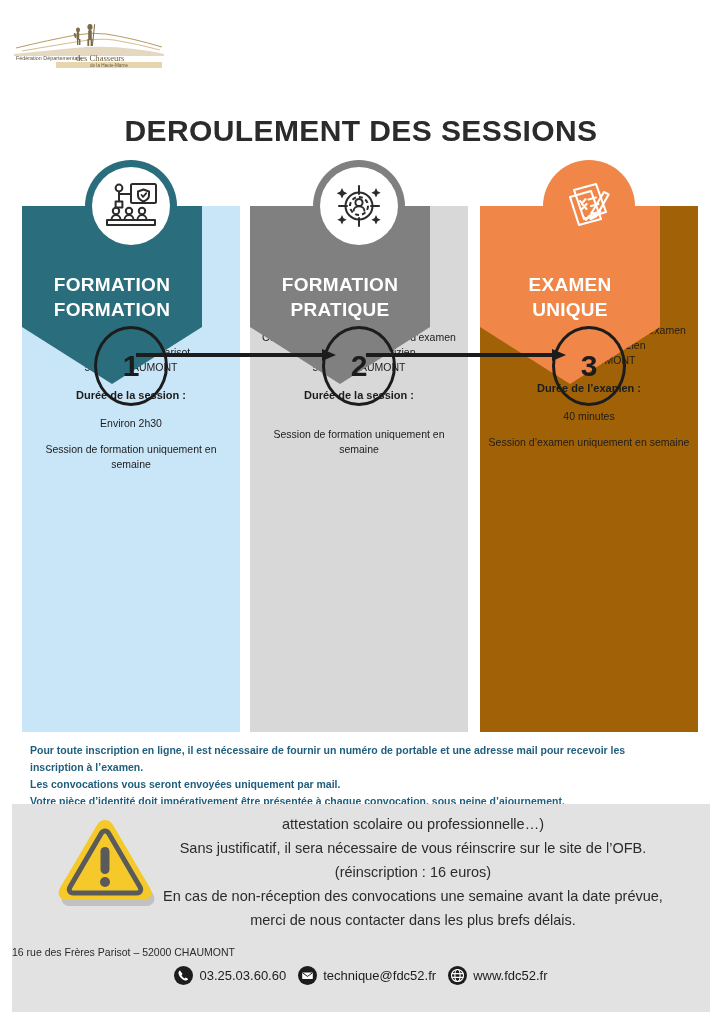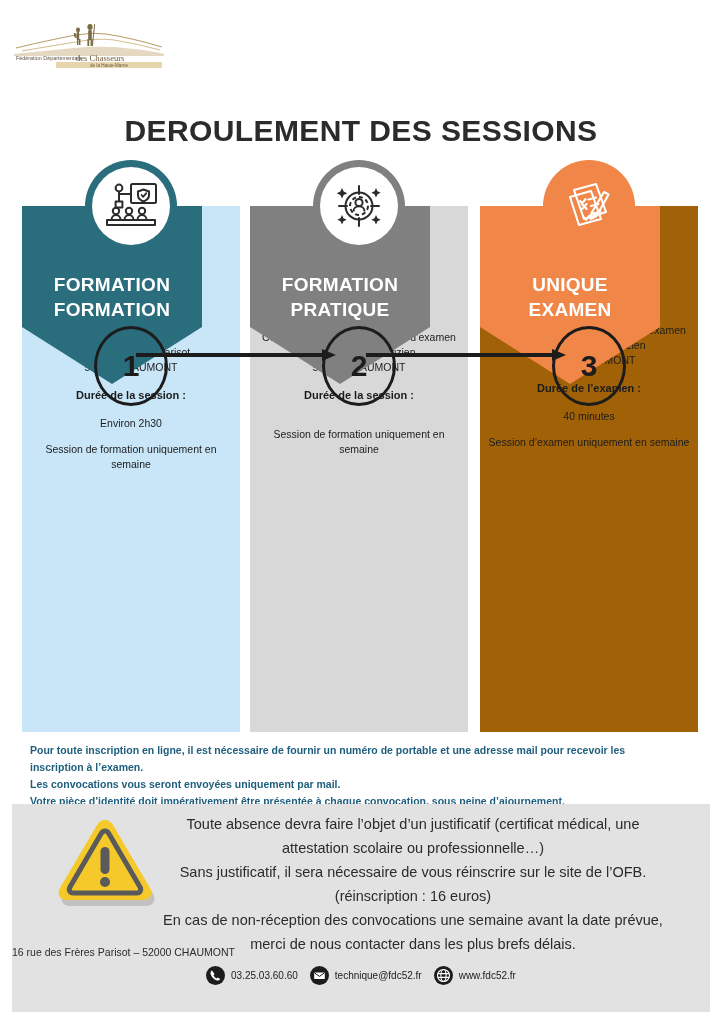--- a/index.html
+++ b/index.html
@@ -114,21 +114,21 @@
     position:absolute; left:116px; top:8px; width:570px;
     text-align:center; color:#2b2b2b; font-size:14.5px; line-height:24px;
   }
   .warn-addr {
     position:absolute; left:0; right:0; top:142px;
     text-align:left; color:#2b2b2b; font-size:10.5px;
   }
   .contact-row {
     position:absolute; left:0; right:0; top:162px;
     display:flex; align-items:center; justify-content:center; gap:12px;
-    font-size:10px; color:#1c1c1c;
+    font-size:13px; color:#1c1c1c;
   }
   .contact-item { display:flex; align-items:center; gap:6px; }
   .contact-item svg { display:block; }
 </style>
 </head>
 <body>
 
 <div class="logo">
   <svg width="150" height="50" viewBox="0 0 150 50">
     <path d="M2 30 Q35 22 62 17 Q78 14 92 16 Q118 20 148 29" fill="none" stroke="#b79b63" stroke-width="1"></path>
@@ -260,22 +260,22 @@
         <div class="bt-gap"></div>
         <div class="bt-strong">Durée de l’examen :</div>
         <div class="bt-gap"></div>
         <div>40 minutes</div>
         <div class="bt-gap-sm"></div>
         <div>Session d’examen uniquement en semaine</div>
       </div>
     </div>
     <div class="col-head">
       <div class="head-label">
+        <div>EXAMEN</div>
         <div>UNIQUE</div>
-        <div>EXAMEN</div>
       </div>
     </div>
     <div class="icon-circle">
       <div class="icon-inner">
         <svg width="58" height="56" viewBox="0 0 58 56">
           <g fill="none" stroke="#ffffff" stroke-width="2.1" stroke-linejoin="round" stroke-linecap="round">
             <path d="M14 12 L36 6 L46 34 L24 41 Z"></path>
             <path d="M10 19 L31 13 L41 41 L19 47 Z"></path>
             <path d="M20 23 l2 2.4 3.6-4.4"></path>
             <path d="M28.5 21.5 l7.5-2"></path>
@@ -317,21 +317,20 @@
   <div class="warn-tri">
     <svg width="106" height="96" viewBox="0 0 106 96">
       <path d="M53 8 c3.4 0 6 1.6 7.8 4.8 L98 76 c3.4 6 .4 12-7 12 H15 c-7.4 0-10.4-6-7-12 L45.2 12.8 C47 9.6 49.6 8 53 8 z" fill="#9a9a9a" opacity=".45" transform="translate(3,4)"></path>
       <path d="M53 6 c3.4 0 6 1.6 7.8 4.8 L98 74 c3.4 6 .4 12-7 12 H15 c-7.4 0-10.4-6-7-12 L45.2 10.8 C47 7.6 49.6 6 53 6 z" fill="#f5c92a"></path>
       <path d="M53 17 c1.6 0 2.8 .8 3.8 2.5 L88 73 c1.7 3 .2 6-3.4 6 H21.4 c-3.6 0-5.1-3-3.4-6 L49.2 19.5 C50.2 17.8 51.4 17 53 17 z" fill="none" stroke="#5a5a5a" stroke-width="5"></path>
       <rect x="48.5" y="33" width="9" height="27" rx="4.5" fill="#5a5a5a"></rect>
       <circle cx="53" cy="68" r="5" fill="#5a5a5a"></circle>
     </svg>
   </div>
   <div class="warn-text">
-    <div>Toute absence devra faire l’objet d’un justificatif (certificat médical, une</div>
     <div>attestation scolaire ou professionnelle…)</div>
     <div>Sans justificatif, il sera nécessaire de vous réinscrire sur le site de l’OFB.</div>
     <div>(réinscription : 16 euros)</div>
     <div>En cas de non-réception des convocations une semaine avant la date prévue,</div>
     <div>merci de nous contacter dans les plus brefs délais.</div>
   </div>
   <div class="warn-addr">16 rue des Frères Parisot – 52000 CHAUMONT</div>
   <div class="contact-row">
     <div class="contact-item">
       <svg width="19" height="19" viewBox="0 0 19 19">

